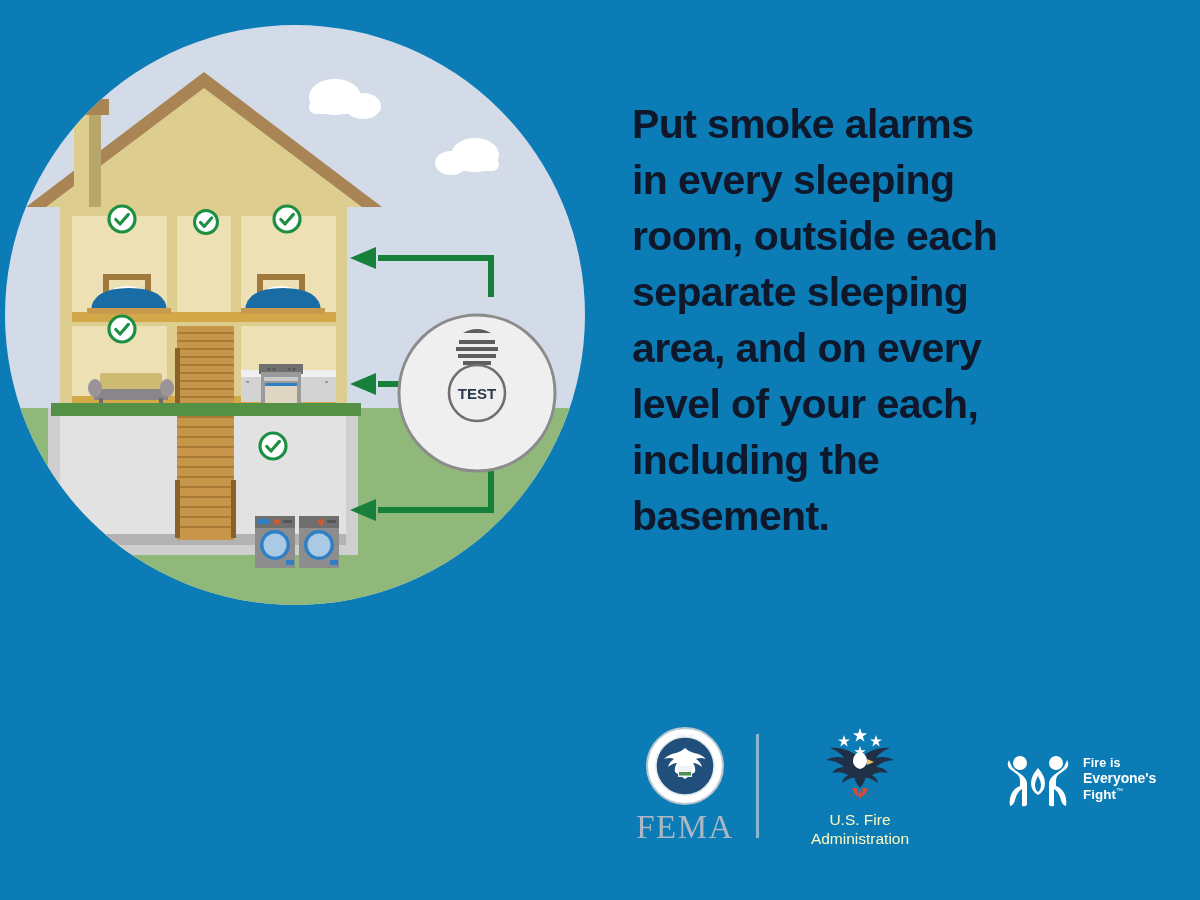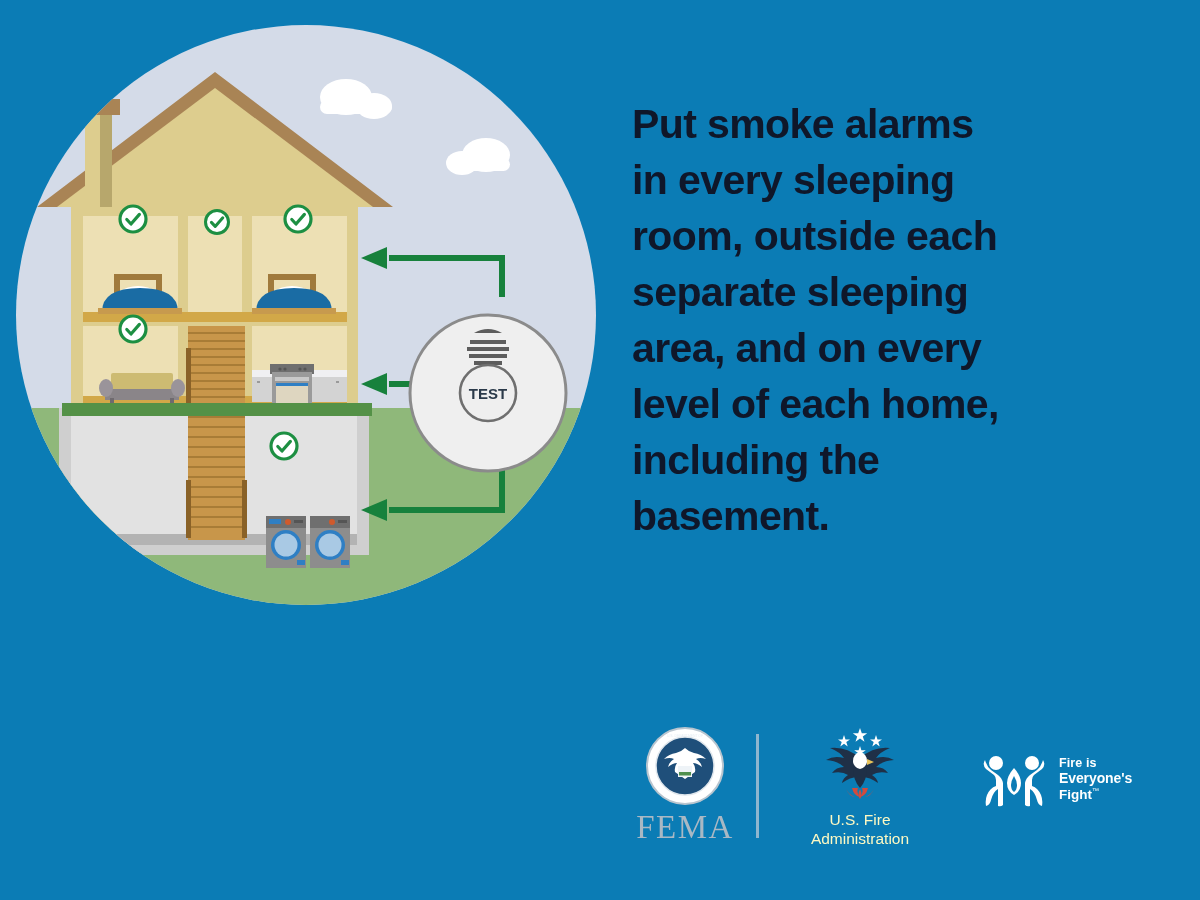--- a/index.html
+++ b/index.html
@@ -5,21 +5,21 @@
   html,body{margin:0;padding:0;}
   body{
     width:1200px;height:900px;overflow:hidden;
     background:#0b7cb5;
     font-family:"Liberation Sans", sans-serif;
     position:relative;
   }
   #stage{position:absolute;left:0;top:0;width:1200px;height:900px;}
 
   
-  #illustration{position:absolute;left:16px;top:0;width:600px;height:680px;}
+  #illustration{position:absolute;left:5px;top:0;width:600px;height:680px;}
   #illustration svg{display:block;}
 
   
   #headline{
     position:absolute;left:632px;top:96px;width:540px;
     color:#0f172a;
     font-weight:bold;
     font-size:41px;
     line-height:56px;
     letter-spacing:-0.6px;
@@ -43,21 +43,21 @@
   }
 
   
   #usfa{left:180px;top:0px;width:160px;text-align:center;}
   #usfa .eagle{margin:0 auto;display:block;}
   #usfa .usfa-text{
     color:#fef9c3;font-size:15.5px;line-height:19px;margin-top:2px;
   }
 
   
-  #fief{left:376px;top:24px;width:180px;}
+  #fief{left:400px;top:24px;width:180px;}
   #fief .fief-inner{display:flex;align-items:center;gap:7px;}
   #fief .fief-text{color:#ffffff;line-height:1;}
   #fief .t1{font-size:12.5px;font-weight:bold;letter-spacing:.1px;}
   #fief .t2{font-size:14px;font-weight:bold;margin-top:2px;letter-spacing:-.1px;}
   #fief .t3{font-size:13.5px;font-weight:bold;margin-top:2px;}
   #fief .tm{font-size:7px;vertical-align:super;font-weight:normal;}
 </style>
 </head>
 <body>
 
@@ -283,21 +283,21 @@
       </g>
     </svg>
   </div>
 
   <div id="headline">
     <span class="ln">Put smoke alarms</span>
     <span class="ln">in every sleeping</span>
     <span class="ln">room, outside each</span>
     <span class="ln">separate sleeping</span>
     <span class="ln">area, and on every</span>
-    <span class="ln">level of each home,</span>
+    <span class="ln">level of your each,</span>
     <span class="ln">including the</span>
     <span class="ln">basement.</span>
   </div>
 
   <div id="footer">
 
     <div class="logo-block" id="fema">
       <svg class="seal" width="80" height="80" viewBox="0 0 80 80">
         <circle cx="40" cy="40" r="38" fill="#ffffff"></circle>
         <circle cx="40" cy="40" r="38" fill="none" stroke="#b9c5cf" stroke-width="2"></circle>

